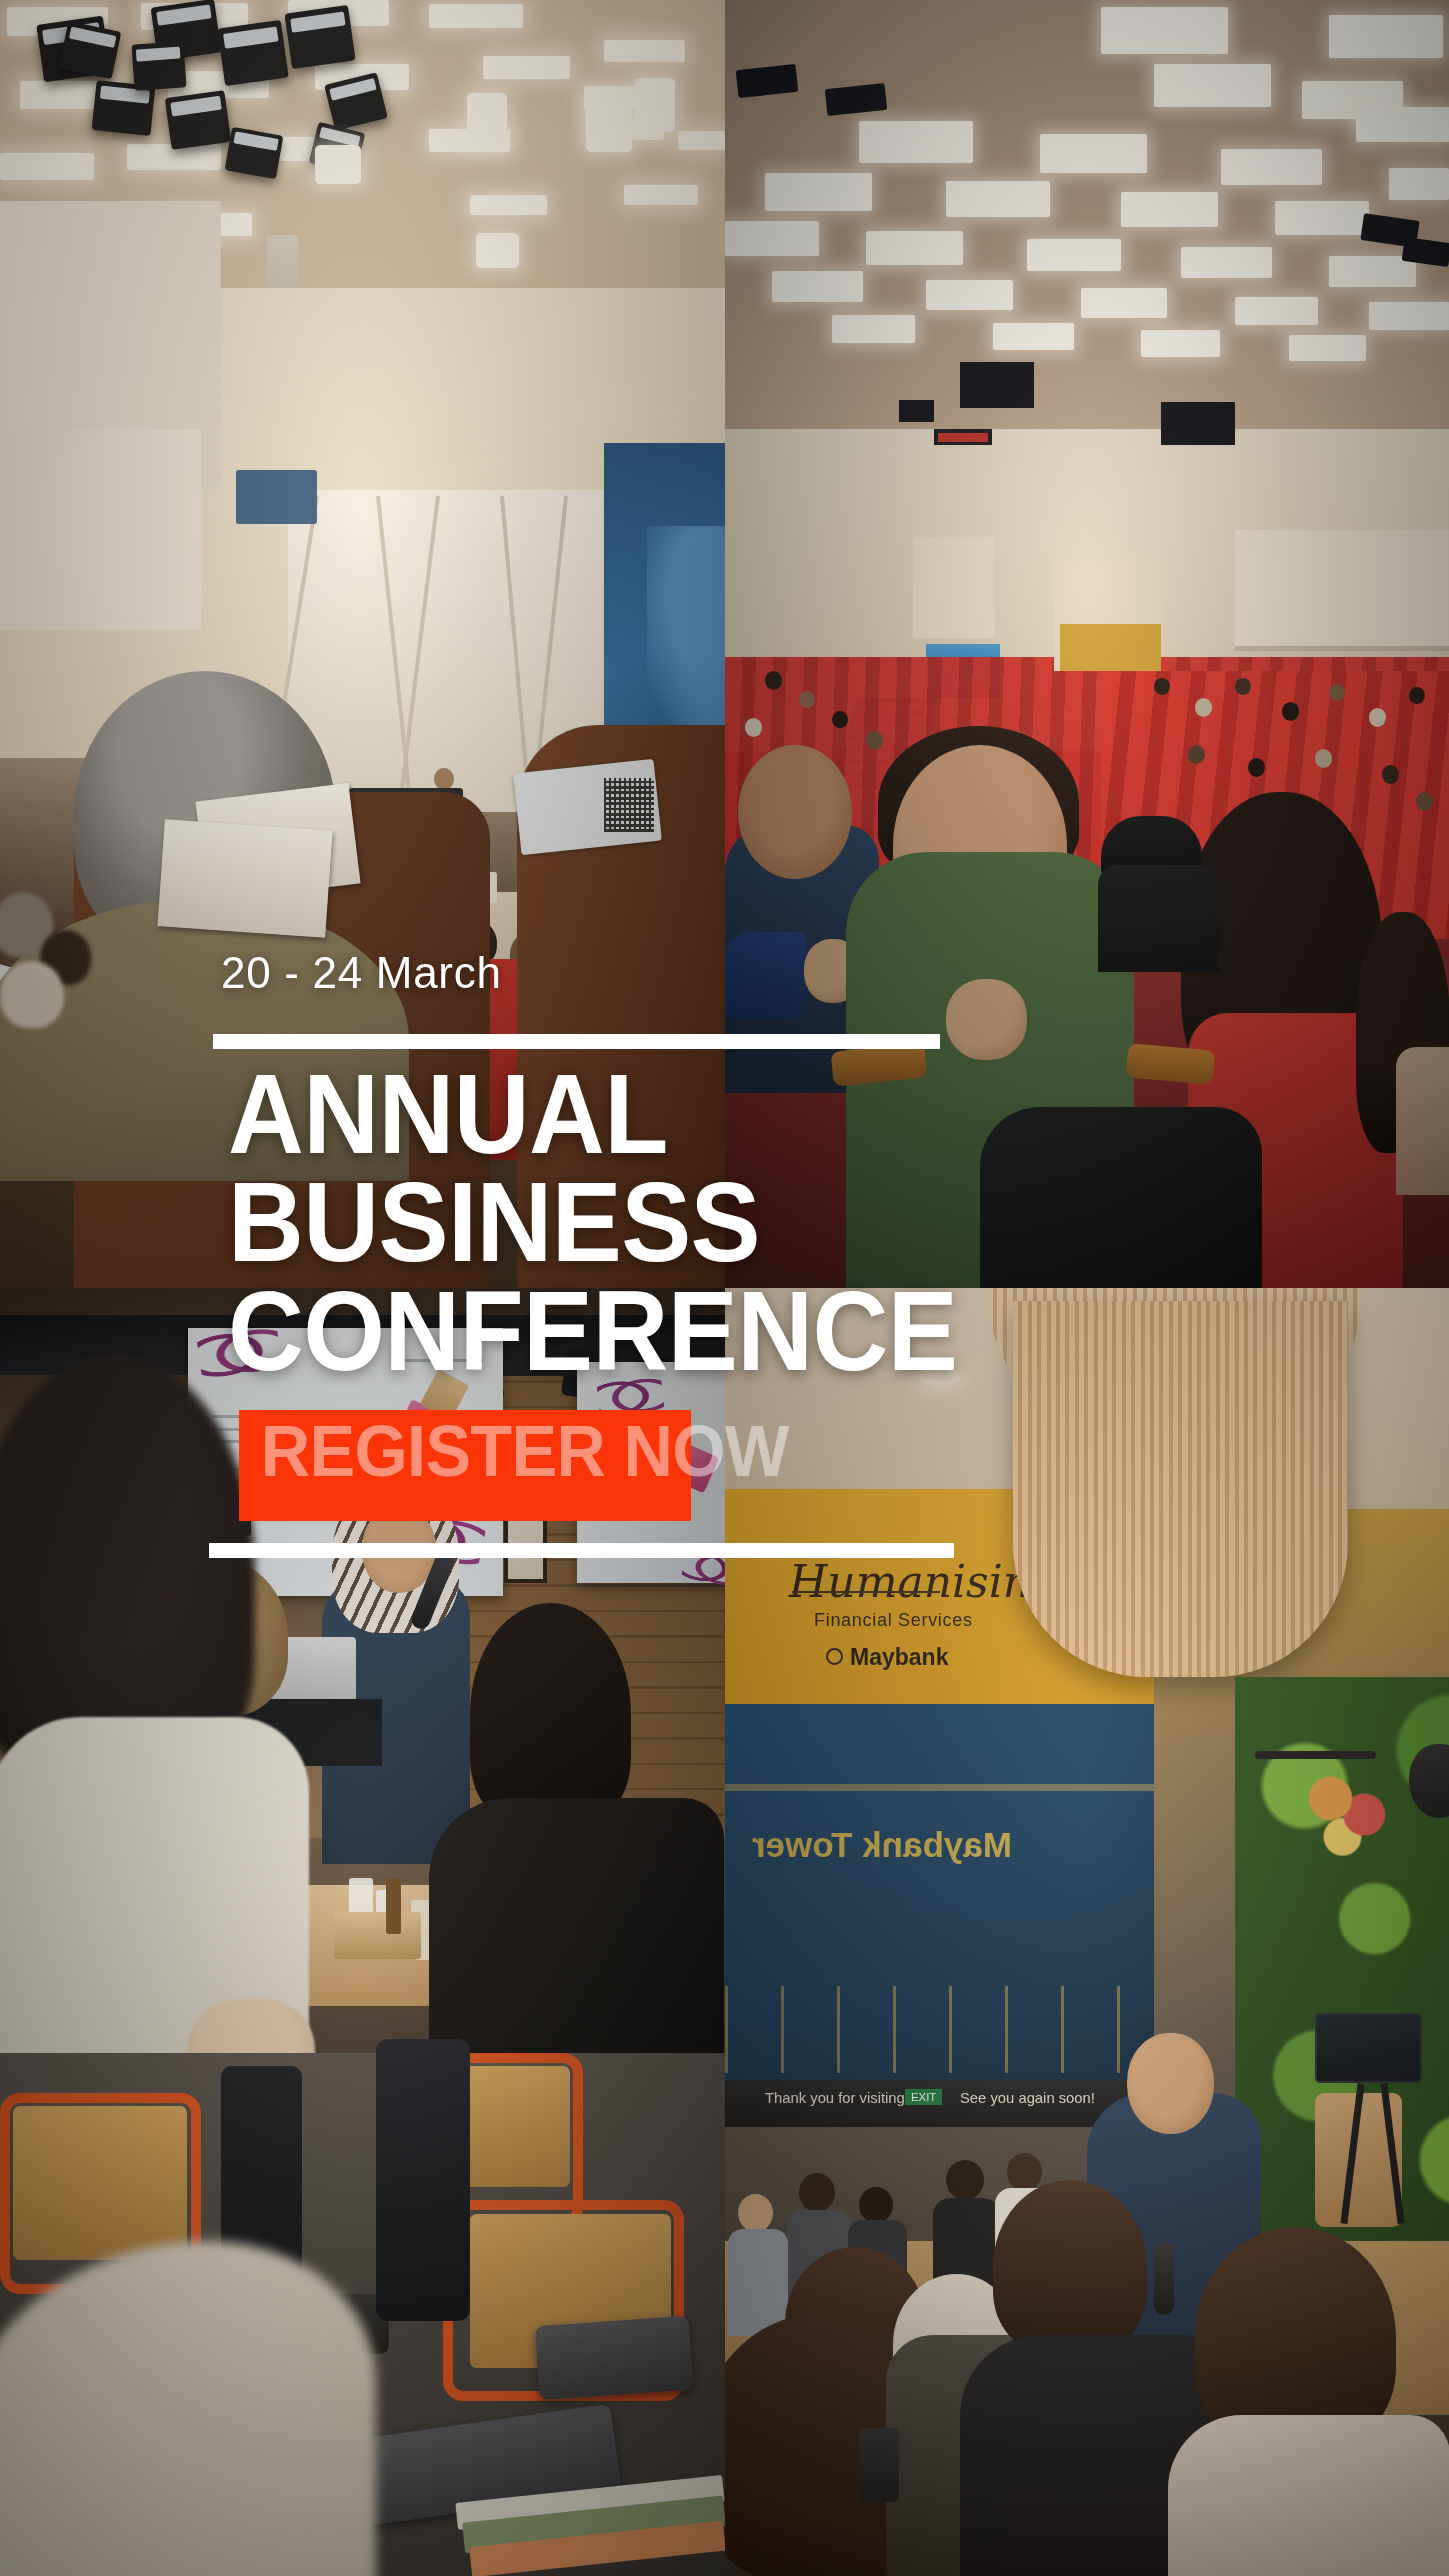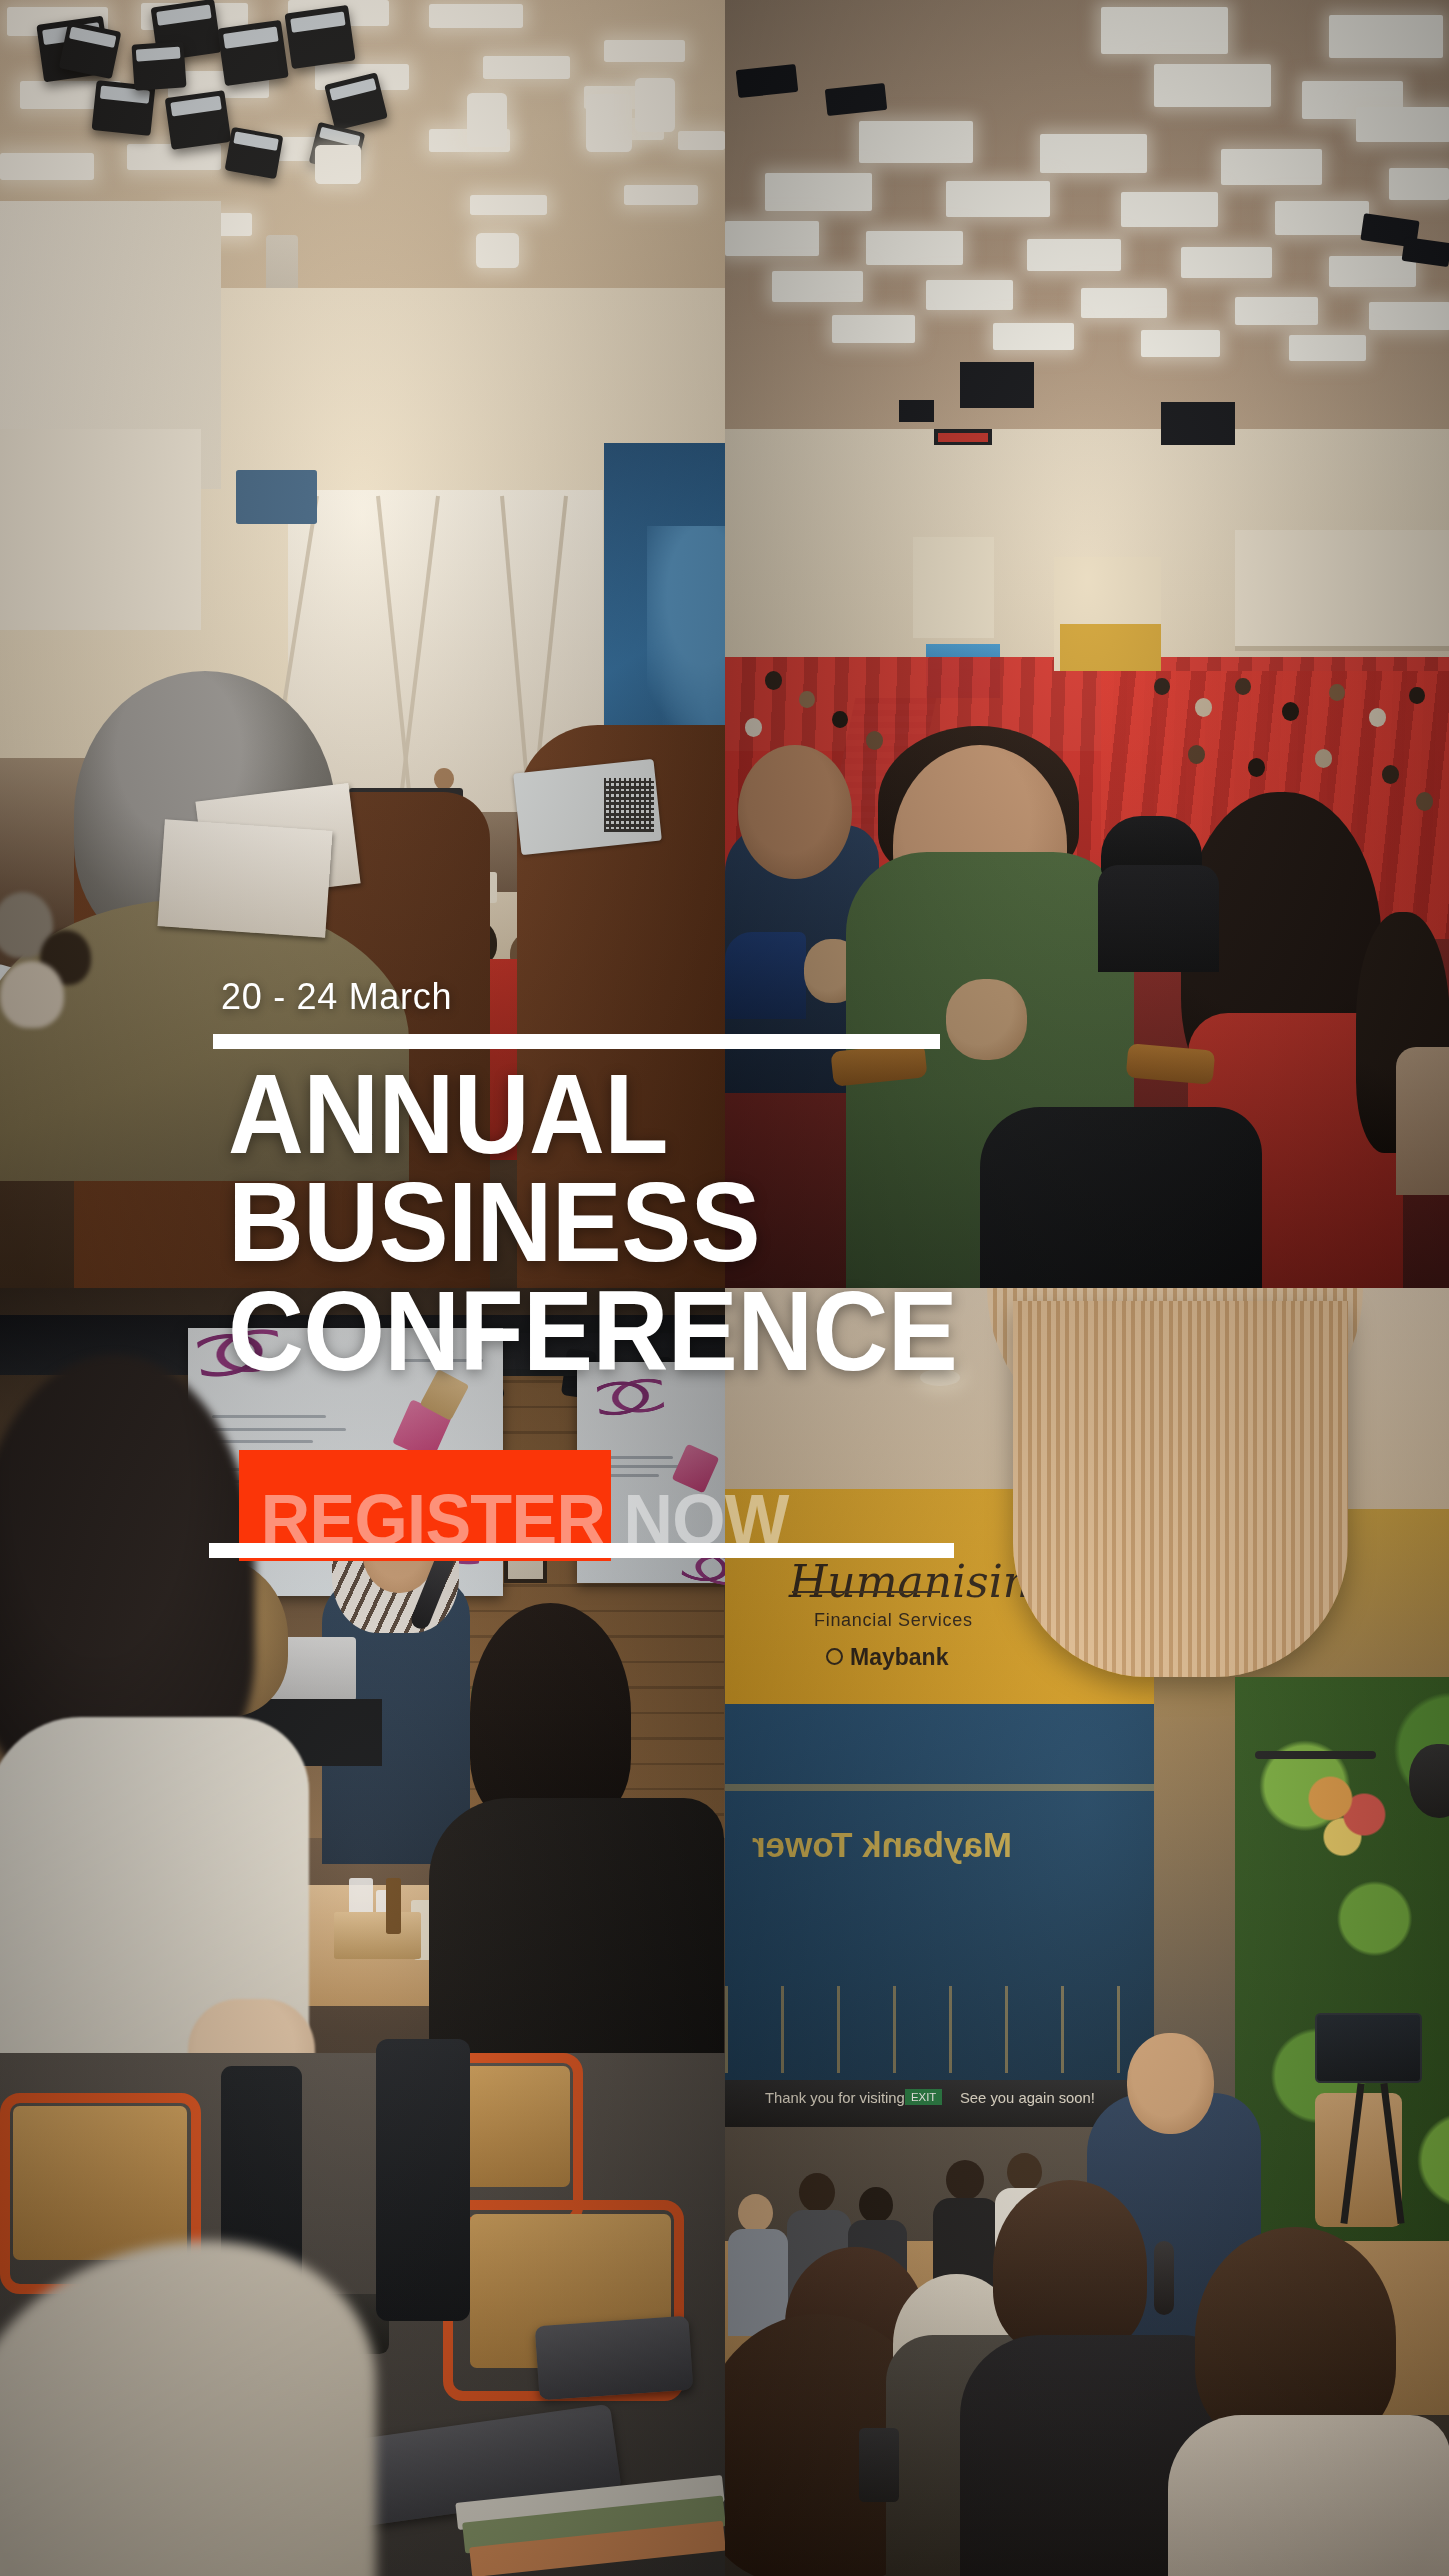--- a/index.html
+++ b/index.html
@@ -203,33 +203,33 @@
   .br-crowd-small{ position:absolute; border-radius:50%; }
 
   
   .grade { position:absolute; inset:0; pointer-events:none; }
   .grade.warm { background:radial-gradient(ellipse at 50% 40%, rgba(255,225,180,.10), rgba(20,10,0,.34) 95%); }
   .grade.dark { background:radial-gradient(ellipse at 50% 45%, rgba(255,235,205,.06), rgba(0,0,0,.42) 98%); }
   .blurlow { filter:blur(2px); }
 
   
   .overlay { position:absolute; left:0; top:0; width:1449px; height:2576px; pointer-events:none; }
-  .ov-date { position:absolute; left:221px; top:976px;
-             font-size:36px; color:#fff; letter-spacing:0.7px; font-weight:400;
+  .ov-date { position:absolute; left:221px; top:948px;
+             font-size:44px; color:#fff; letter-spacing:0.7px; font-weight:400;
              text-shadow:0 2px 9.4px rgba(0,0,0,.45); }
   .ov-rule { position:absolute; background:#fff; }
   .ov-rule-top { left:213px; top:1034px; width:727px; height:14.8px; }
   .ov-rule-bot { left:209px; top:1543px; width:745px; height:14.8px; }
   .ov-title { position:absolute; left:228px; top:1060px; width:1006px;
               color:#fff; font-weight:bold; font-size:113px; line-height:.96;
               letter-spacing:-0.7px; transform:scaleX(.93); transform-origin:left top;
               text-shadow:0 2.7px 14.8px rgba(0,0,0,.42); }
   .ov-title div { white-space:nowrap; }
-  .ov-cta { position:absolute; left:239px; top:1410px; width:372px; height:111px;
-            background:#fb3508; display:flex; align-items:flex-end;margin-top:40px; }
+  .ov-cta { position:absolute; left:239px; top:1410px; width:452px; height:111px;
+            background:#fb3508; display:flex; align-items:flex-start; }
   .ov-cta span { font-size:72px; font-weight:bold; letter-spacing:-0.7px;
             color:rgba(255,255,255,.46); transform:scaleX(.95); transform-origin:left center;
             padding-left:23px; white-space:nowrap; }
 </style>
 </head>
 <body>
 
 <div id="poster">
 
   <div class="grid">

